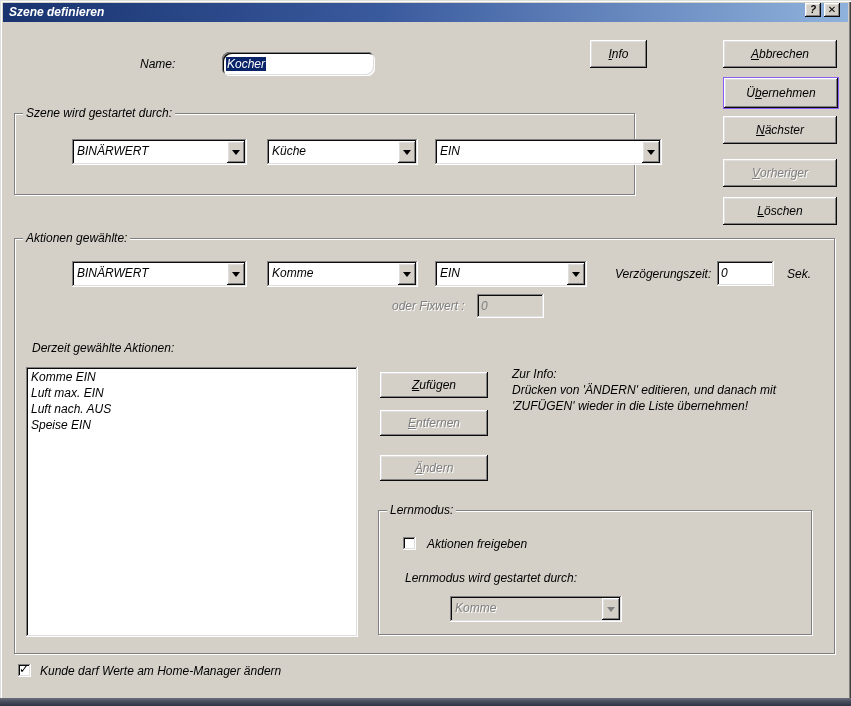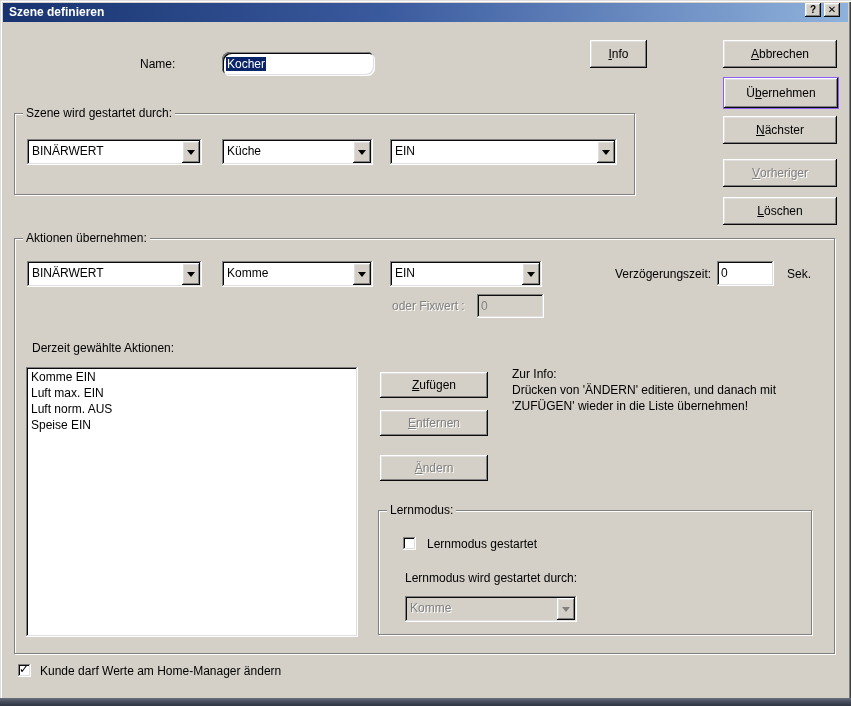--- a/index.html
+++ b/index.html
@@ -1,18 +1,18 @@
 <!DOCTYPE html>
 <html><head>
 <meta charset="utf-8">
 <style>
   html,body{margin:0;padding:0;}
   body{font-family:"Liberation Sans","DejaVu Sans",sans-serif;font-size:12px;color:#000;}
   #app{position:relative;width:851px;height:706px;background:#d4d0c8;overflow:hidden;
-       box-shadow:inset 1px 1px 0 #dfdfdf, inset 2px 2px 0 #ffffff, inset -1px 0 0 #404040, inset -2px 0 0 #808080;}
+       box-shadow:inset 1px 1px 0 #dfdfdf, inset 2px 2px 0 #ffffff, inset -1px 0 0 #404040, inset -2px 0 0 #808080;font-style:italic;}
   
   .raised{background:#d4d0c8;
           box-shadow:inset -1px -1px 0 #0a0a0a, inset 1px 1px 0 #ffffff, inset -2px -2px 0 #808080, inset 2px 2px 0 #dfdfdf;}
   .sunken{background:#ffffff;
           box-shadow:inset -1px -1px 0 #ffffff, inset 1px 1px 0 #808080, inset -2px -2px 0 #dfdfdf, inset 2px 2px 0 #0a0a0a;}
   .groupbox{position:absolute;border:1px solid #808080;
             box-shadow:1px 1px 0 #ffffff, inset 1px 1px 0 #ffffff;}
   .group-label{position:absolute;top:-8px;left:8px;background:#d4d0c8;padding:0 3px;line-height:14px;}
   
   .titlebar{position:absolute;left:3px;top:3px;width:845px;height:19px;
@@ -20,21 +20,21 @@
             color:#fff;font-weight:bold;line-height:19px;padding-left:6px;box-sizing:border-box;}
   .cap-btn{position:absolute;top:3px;width:16px;height:14px;font-size:10px;font-weight:bold;
            text-align:center;line-height:13px;color:#000;cursor:default;}
   
   .btn{position:absolute;display:flex;align-items:center;justify-content:center;cursor:default;}
   .btn.default{border:1px solid #8b5cf6;}
   .btn.disabled{color:#808080;text-shadow:1px 1px 0 #ffffff;}
   
   .textbox{position:absolute;box-sizing:border-box;padding:3px 4px;line-height:18px;}
   .sel{background:#0a246a;color:#fff;padding:0 1px;}
-  .combo{position:absolute;box-sizing:border-box;}
+  .combo{position:absolute;box-sizing:border-box;margin-left:45px;}
   .combo-text{position:absolute;left:5px;top:4px;right:22px;line-height:17px;white-space:nowrap;overflow:hidden;}
   .combo-arrow{position:absolute;right:2px;top:2px;bottom:2px;width:18px;display:flex;align-items:center;justify-content:center;}
   .tri{width:0;height:0;border:4px solid transparent;border-top:5px solid #000;margin-top:5px;}
   .combo.off{background:#d4d0c8;}
   .combo.off .combo-text{color:#808080;text-shadow:1px 1px 0 #ffffff;}
   .combo.off .tri{border-top-color:#808080;}
   .textbox.off{background:#d4d0c8;color:#808080;}
   
   .checkbox{position:absolute;width:13px;height:13px;background:#fff;
             box-shadow:inset -1px -1px 0 #ffffff, inset 1px 1px 0 #808080, inset -2px -2px 0 #dfdfdf, inset 2px 2px 0 #0a0a0a;}
@@ -92,21 +92,21 @@
       </span>
   </div>
   <div class="combo sunken" style="left:390px;top:139px;width:227px;height:26px;">
     <span class="combo-text">EIN</span>
     <span class="combo-arrow raised">
         <span class="tri"></span>
       </span>
   </div>
 
   <div class="groupbox" style="left:14px;top:238px;width:819px;height:414px;">
-    <span class="group-label">Aktionen übernehmen:</span>
+    <span class="group-label">Aktionen gewählte:</span>
   </div>
   <div class="combo sunken" style="left:27px;top:261px;width:175px;height:26px;">
     <span class="combo-text">BINÄRWERT</span>
     <span class="combo-arrow raised">
         <span class="tri"></span>
       </span>
   </div>
   <div class="combo sunken" style="left:222px;top:261px;width:151px;height:26px;">
     <span class="combo-text">Komme</span>
     <span class="combo-arrow raised">
@@ -128,39 +128,39 @@
 
   <div class="lbl off" style="left:392px;top:299px;">oder Fixwert :</div>
   <div class="textbox sunken off" style="left:477px;top:294px;width:67px;height:24px;">
     <span>0</span>
   </div>
 
   <div class="lbl" style="left:32px;top:341px;">Derzeit gewählte Aktionen:</div>
   <div class="listbox sunken" style="left:26px;top:367px;width:332px;height:270px;">
     <div class="list-item">Komme EIN</div>
     <div class="list-item">Luft max. EIN</div>
-    <div class="list-item">Luft norm. AUS</div>
+    <div class="list-item">Luft nach. AUS</div>
     <div class="list-item">Speise EIN</div>
   </div>
 
   <div class="btn raised" style="left:380px;top:372px;width:108px;height:26px;"><u>Z</u>ufügen</div>
   <div class="btn raised disabled" style="left:380px;top:410px;width:108px;height:26px;"><u>E</u>ntfernen</div>
   <div class="btn raised disabled" style="left:380px;top:455px;width:108px;height:26px;"><u>Ä</u>ndern</div>
 
   <div class="lbl" style="left:512px;top:366px;">
     <span class="note-line">Zur Info:</span>
     <span class="note-line">Drücken von 'ÄNDERN' editieren, und danach mit</span>
     <span class="note-line">'ZUFÜGEN' wieder in die Liste übernehmen!</span>
   </div>
 
   <div class="groupbox" style="left:378px;top:510px;width:432px;height:123px;">
     <span class="group-label">Lernmodus:</span>
   </div>
   <div class="checkbox" style="left:403px;top:537px;"></div>
-  <div class="lbl" style="left:427px;top:537px;">Lernmodus gestartet</div>
+  <div class="lbl" style="left:427px;top:537px;">Aktionen freigeben</div>
   <div class="lbl" style="left:405px;top:571px;">Lernmodus wird gestartet durch:</div>
   <div class="combo sunken off" style="left:405px;top:596px;width:172px;height:26px;">
     <span class="combo-text">Komme</span>
     <span class="combo-arrow raised">
         <span class="tri"></span>
       </span>
   </div>
 
   <div class="checkbox" style="left:18px;top:664px;">
     <span class="mark">✓</span>

